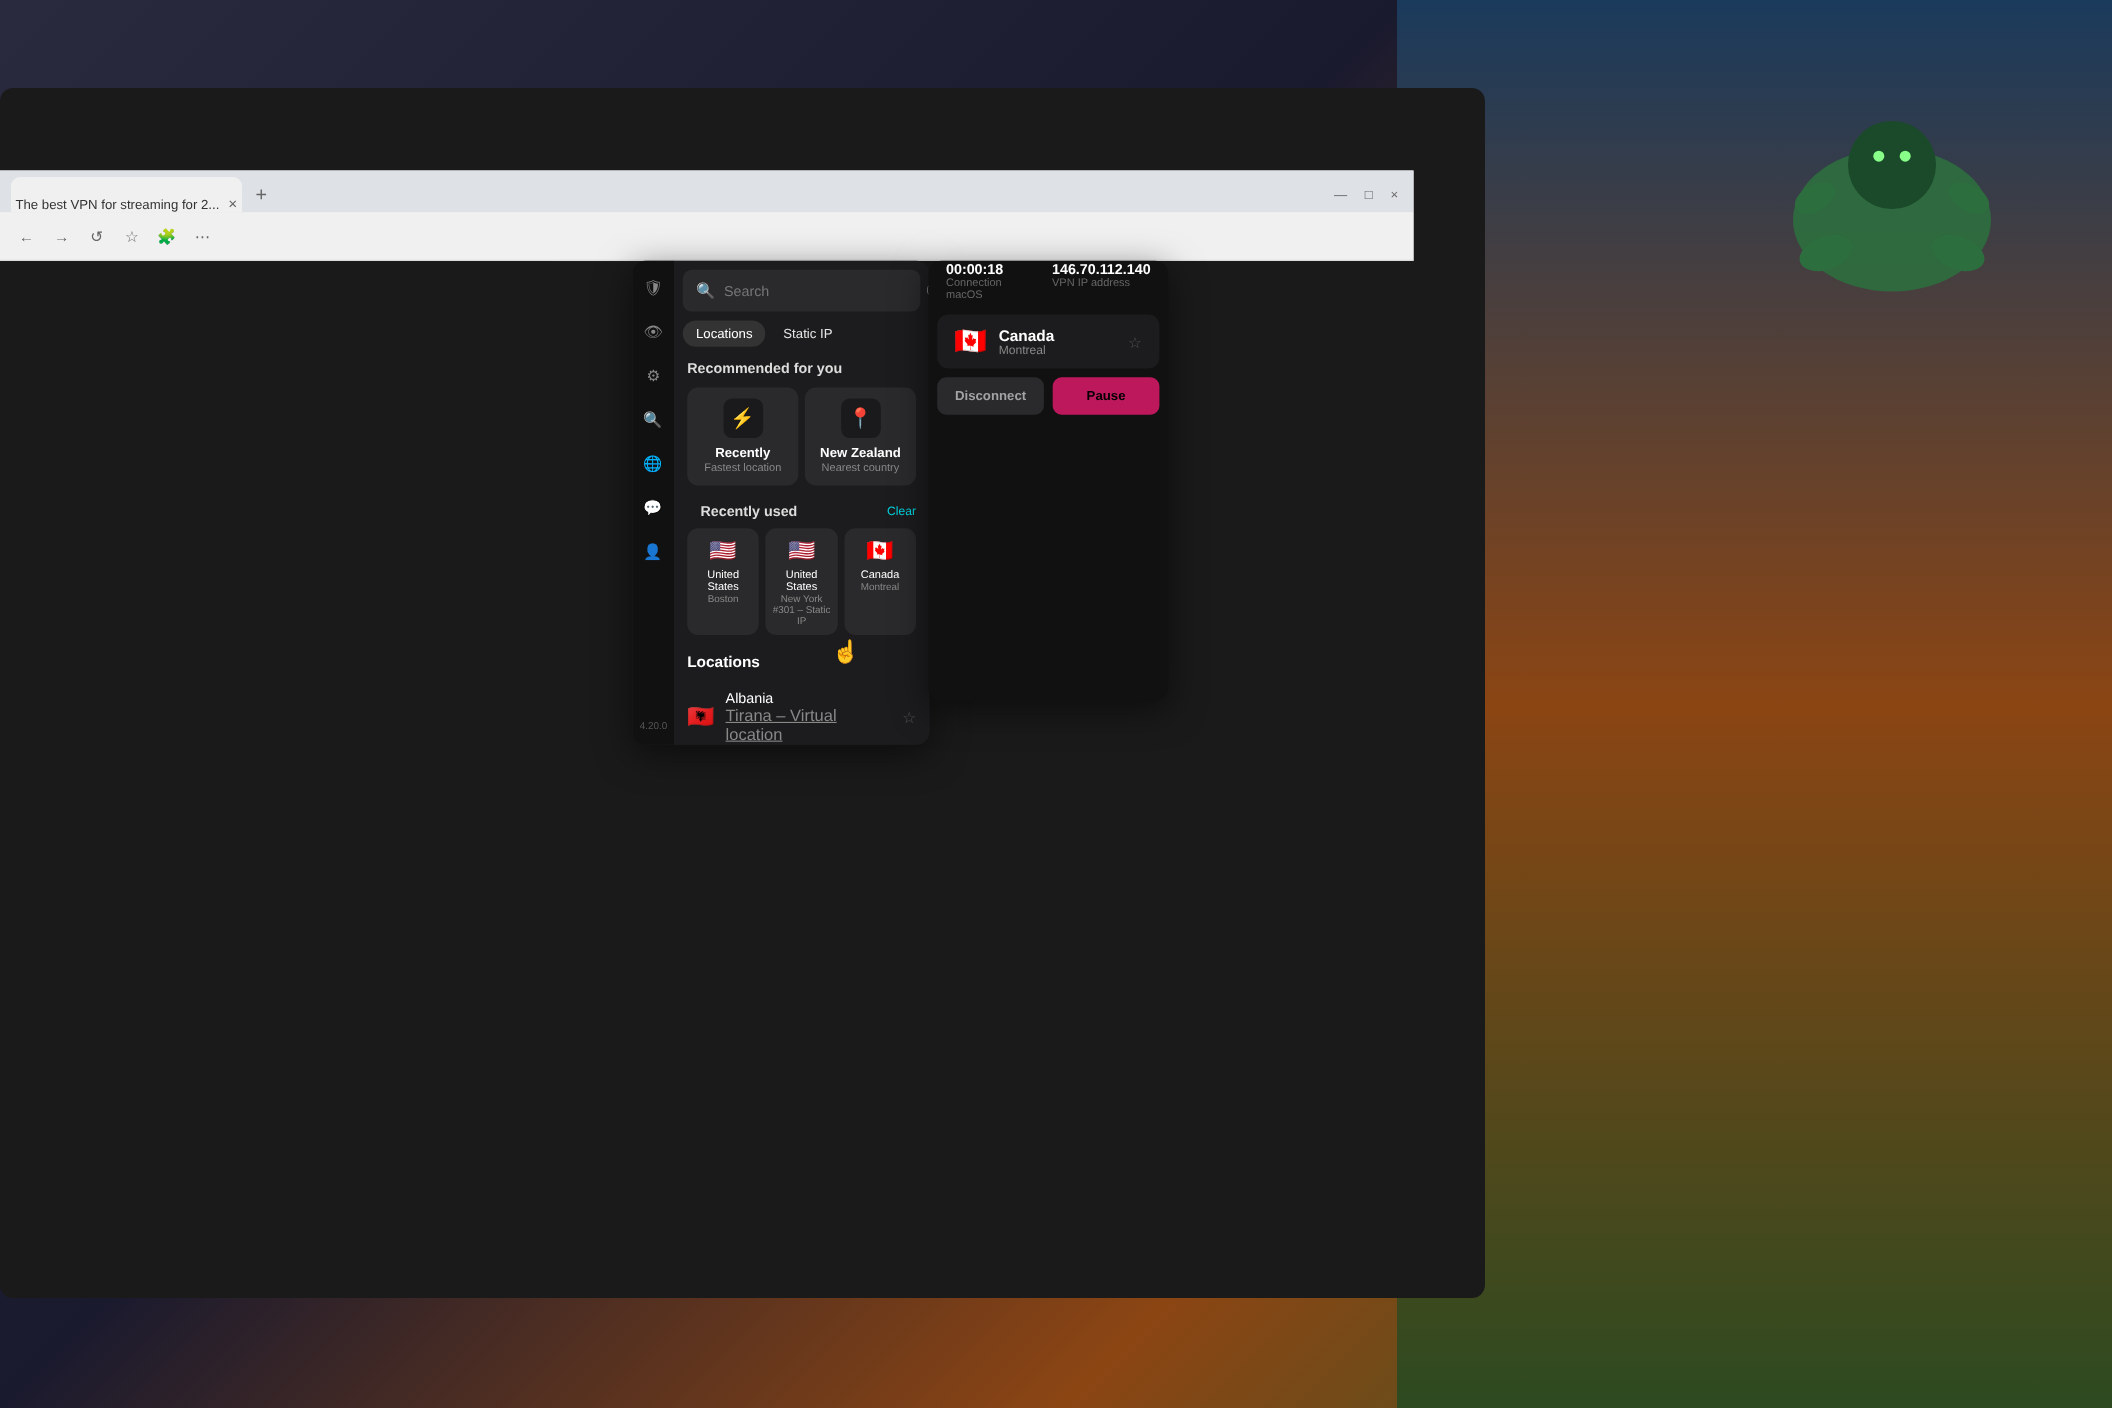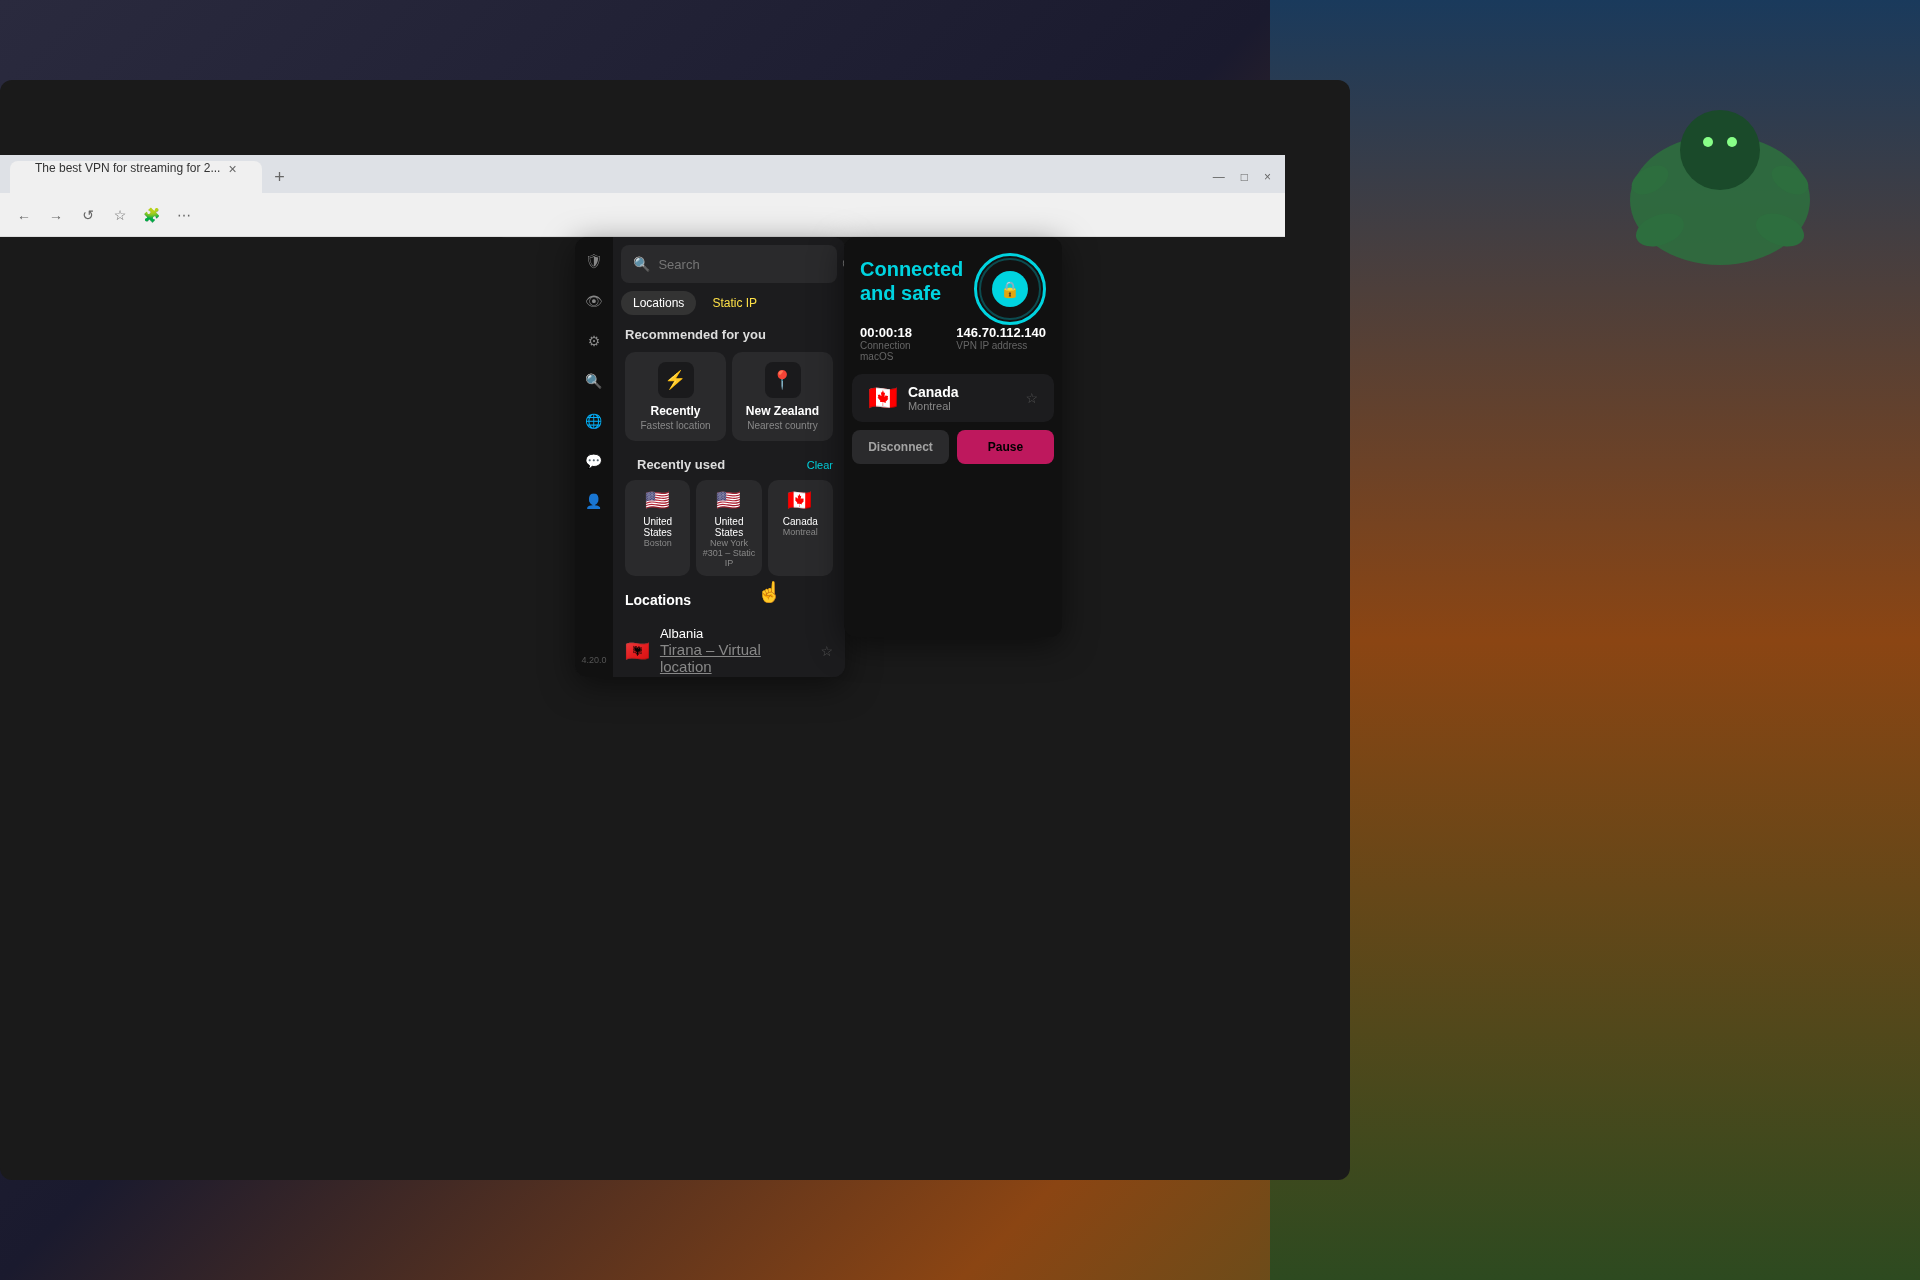--- a/index.html
+++ b/index.html
@@ -48,24 +48,24 @@
       align-items: center;
       height: 38px;
       background: #dee1e6;
       padding: 6px 10px 0;
       gap: 4px;
     }
 
     .tab-active {
       background: #f0f0f0;
       border-radius: 8px 8px 0 0;
-      padding: 0 25px;
+      padding: 0 4px;
       height: 32px;
       display: flex;
-      align-items: flex-start;
+      align-items: flex-end;
       gap: 8px;
       font-size: 12px;
       color: #333;
       min-width: 200px;
     }
 
     .tab-close {
       color: #666;
       font-size: 14px;
       cursor: pointer;
@@ -349,21 +349,21 @@
       padding: 0 8px;
       gap: 4px;
       margin-bottom: 12px;
     }
 
     .vpn-tab {
       padding: 5px 12px;
       border-radius: 16px;
       font-size: 12px;
       cursor: pointer;
-      color: #fde047;
+      color: #e5e5e5;
       background: transparent;
       border: none;
     }
 
     .vpn-tab.active {
       background: #333;
       color: #fff;
     }
 
     .section-title {
@@ -872,31 +872,20 @@
       <div class="loc-info">
         <div class="loc-name">Albania</div>
         <div class="loc-sub">Tirana – Virtual location</div>
       </div>
       <span class="loc-star">☆</span>
     </div>
   </div>
 </div>
 
 <div class="vpn-connected-panel">
-  <div class="connected-header">
-    <div class="connected-text">
-      <span>Connected</span><br>
-      <span>and safe</span>
-    </div>
-    <div class="vpn-ring-container">
-      <div class="vpn-ring">
-        <div class="vpn-icon-center">🔒</div>
-      </div>
-    </div>
-  </div>
 
   <div class="connection-stats">
     <div class="stat-item">
       <div class="stat-value">00:00:18</div>
       <div class="stat-label">Connection macOS</div>
     </div>
     <div class="stat-item">
       <div class="stat-value">146.70.112.140</div>
       <div class="stat-label">VPN IP address</div>
     </div>

